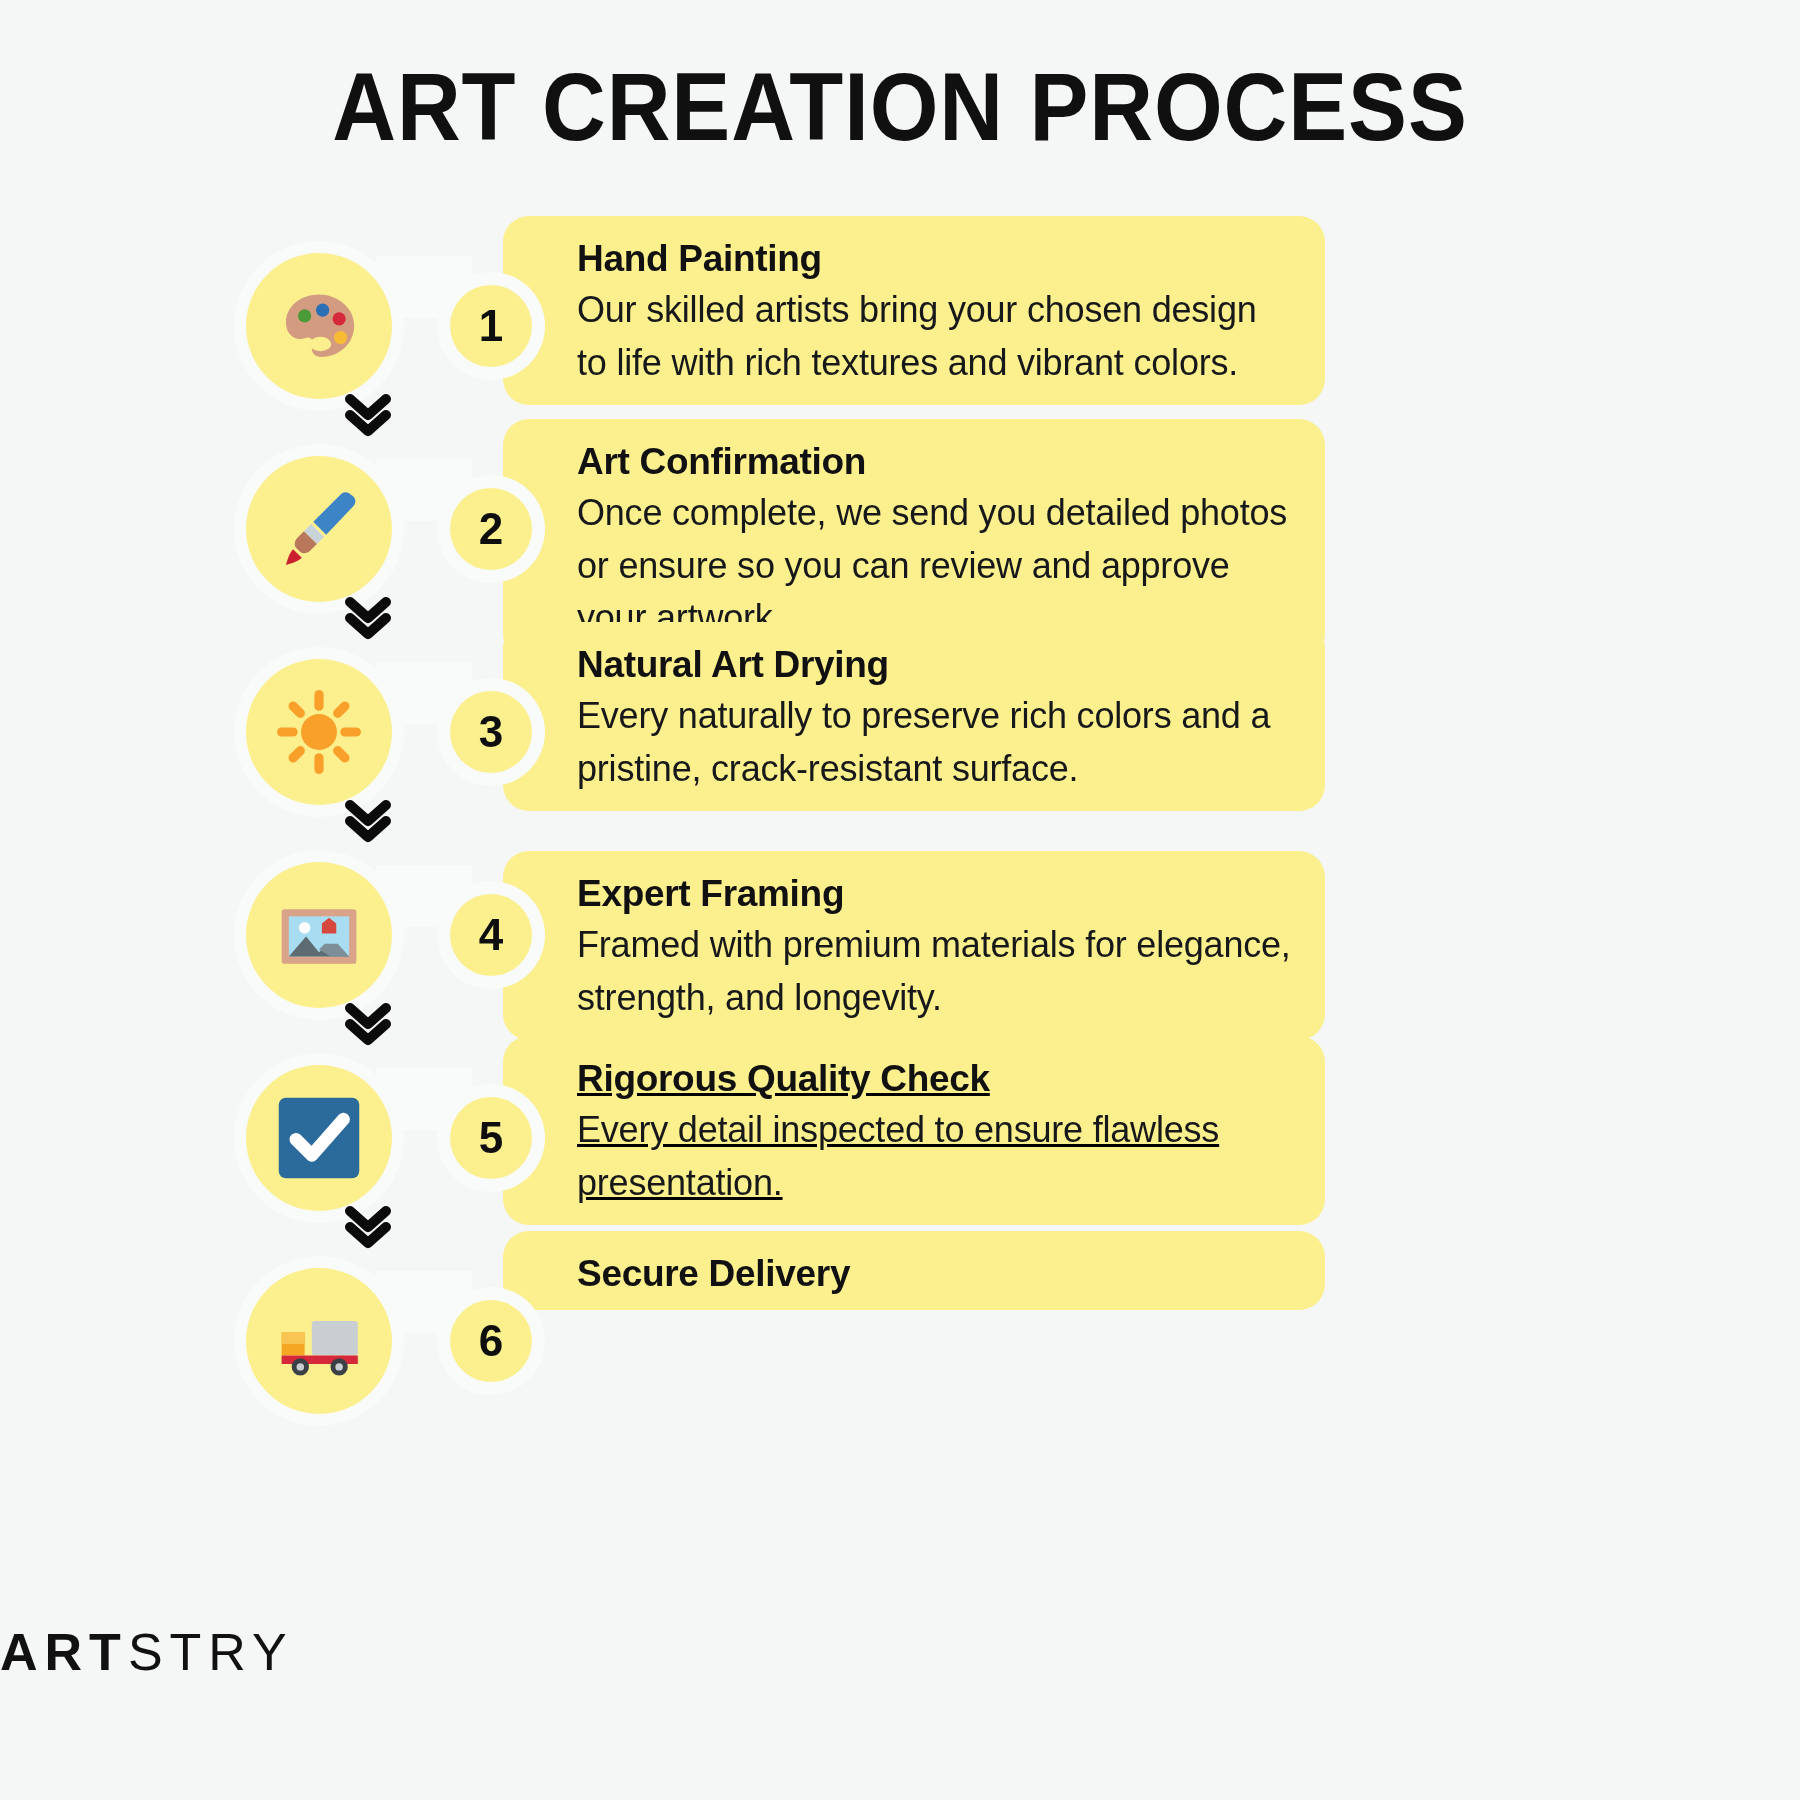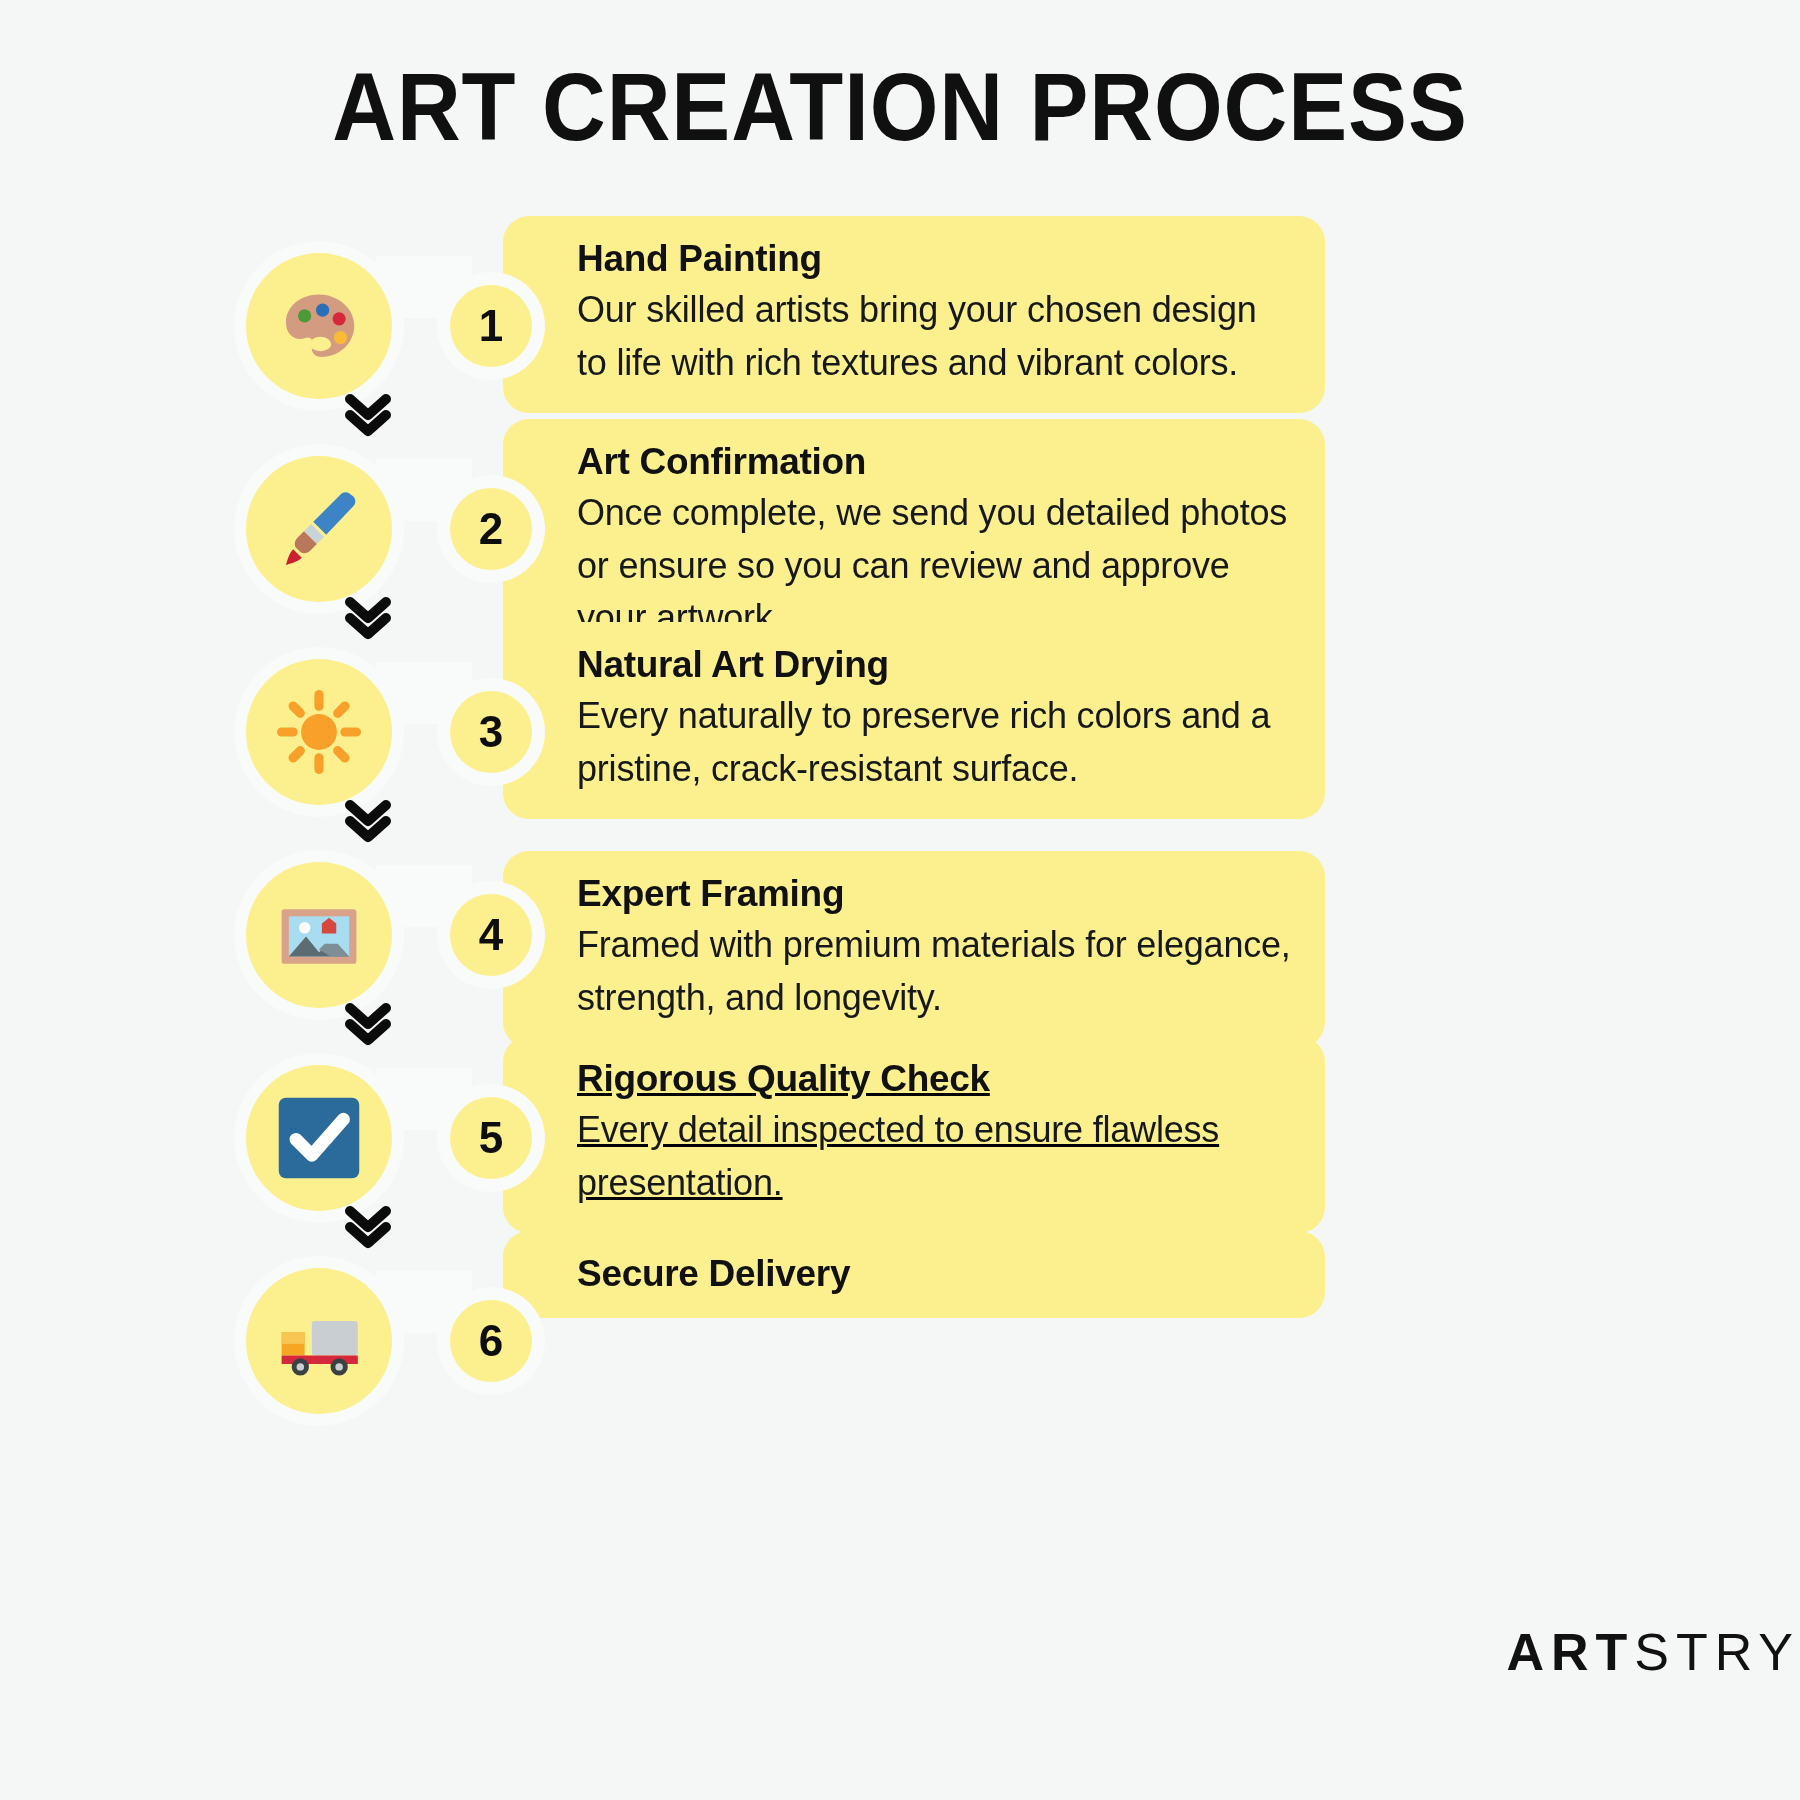--- a/index.html
+++ b/index.html
@@ -36,21 +36,21 @@
     height:203px;     
   }
 
   
   .card {
     position:absolute;
     left:503px;
     width:822px;
     background:#fbf08d;
     border-radius:26px;
-    padding:22px 34px 24px 74px;
+    padding:22px 34px 16px 74px;
   }
   .card-title {
     font-size:37px;
     font-weight:bold;
     color:#111;
     letter-spacing:-0.3px;
     line-height:1.12;
     white-space:nowrap;
   }
   .card-desc {
@@ -109,21 +109,21 @@
     width:48px; height:46px;
     z-index:5;
   }
   .chev svg { width:48px; height:46px; display:block; }
 
   
   .footer {
     position:absolute;
     left:0; right:0;
     bottom:118px;
-    text-align:right;
+    text-align:left;
     white-space:nowrap;
   }
   .logo-a {
     font-size:52px; font-weight:bold; color:#111;
     letter-spacing:7px;
   }
   .logo-b {
     font-size:52px; font-weight:300; color:#111;
     letter-spacing:7px;
   }

